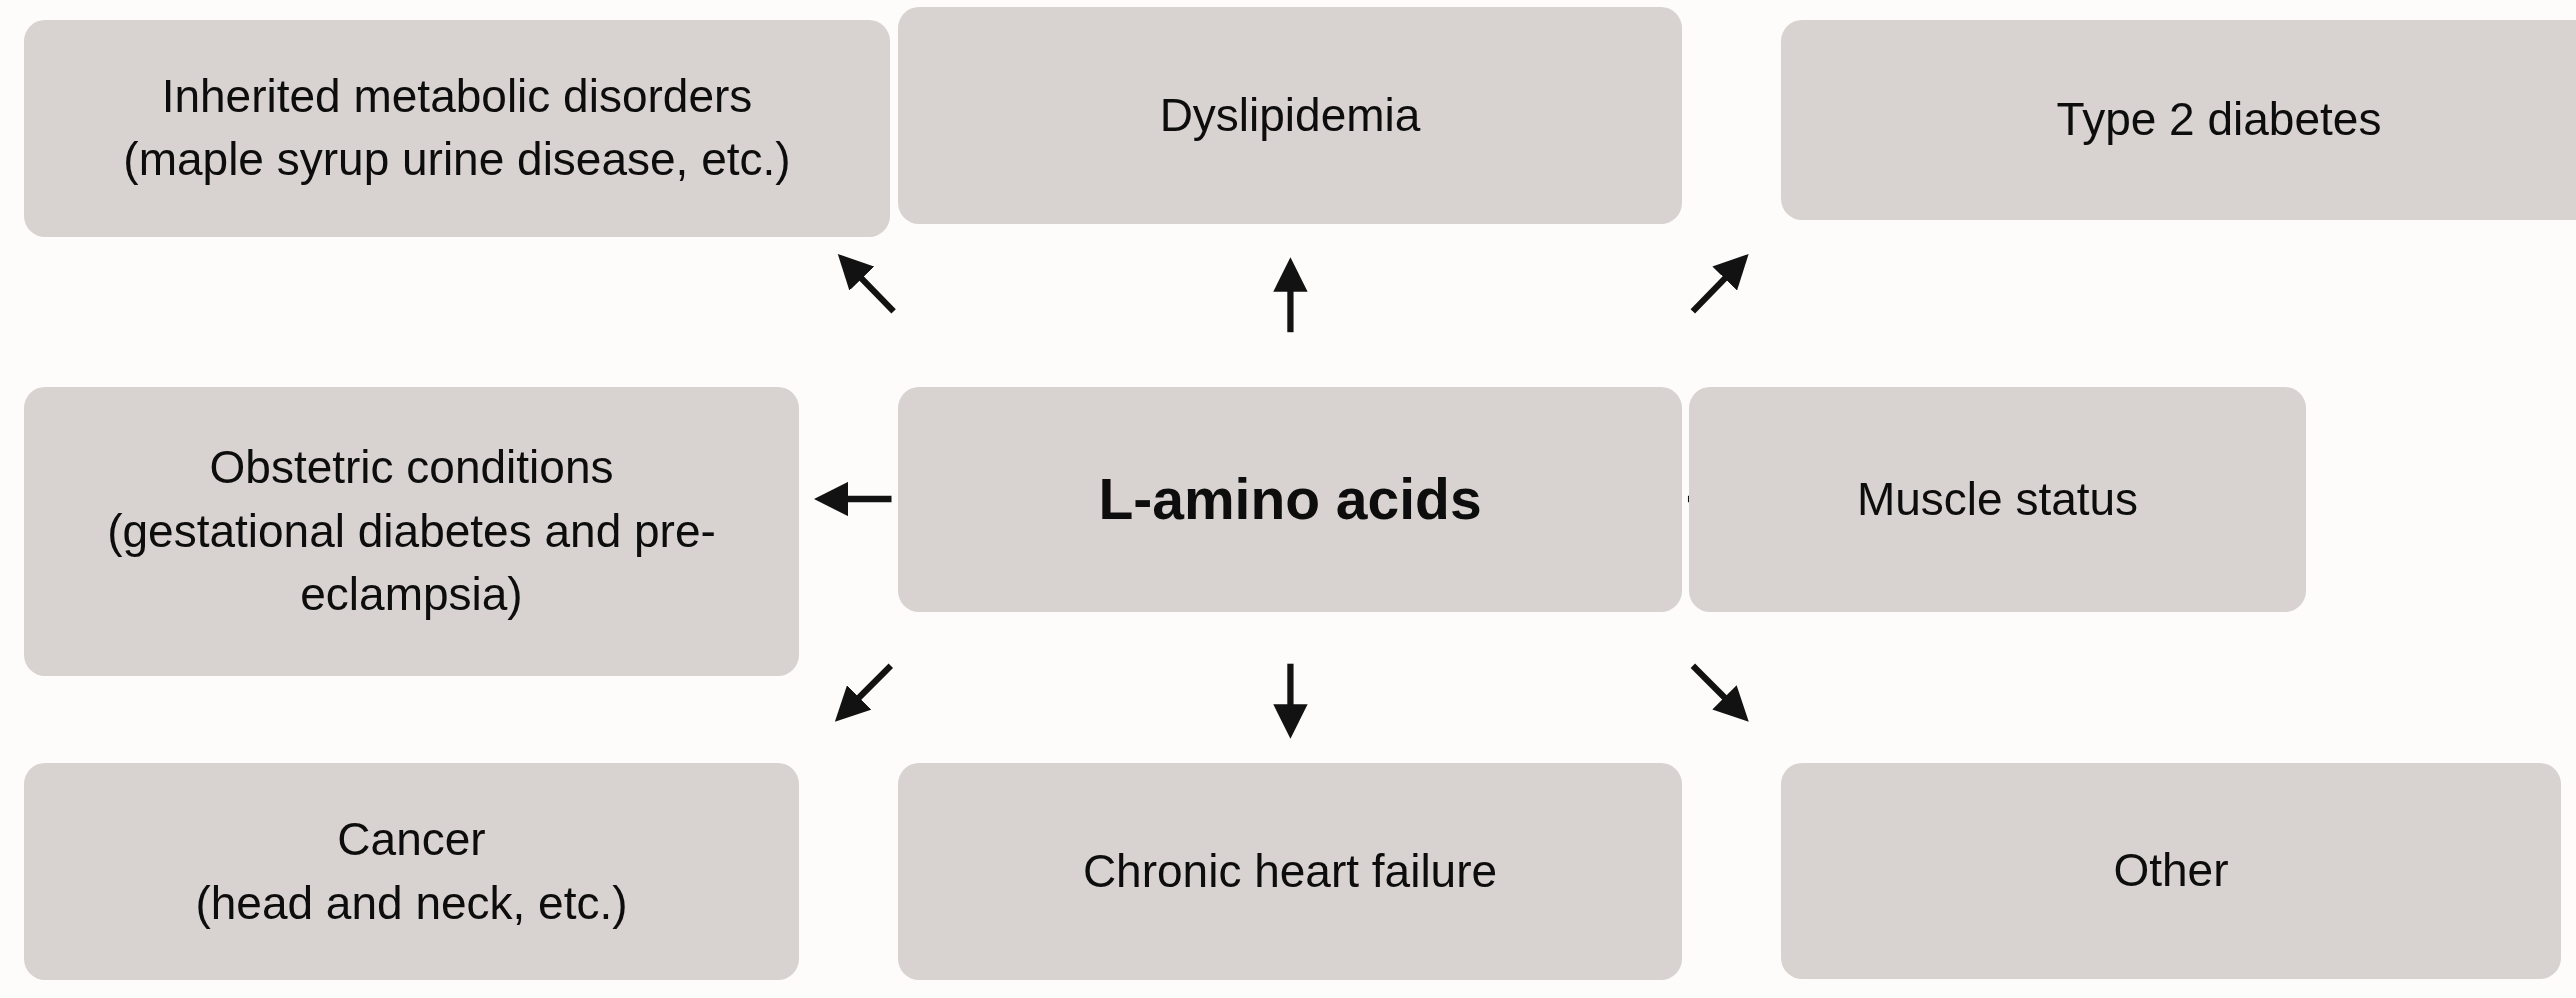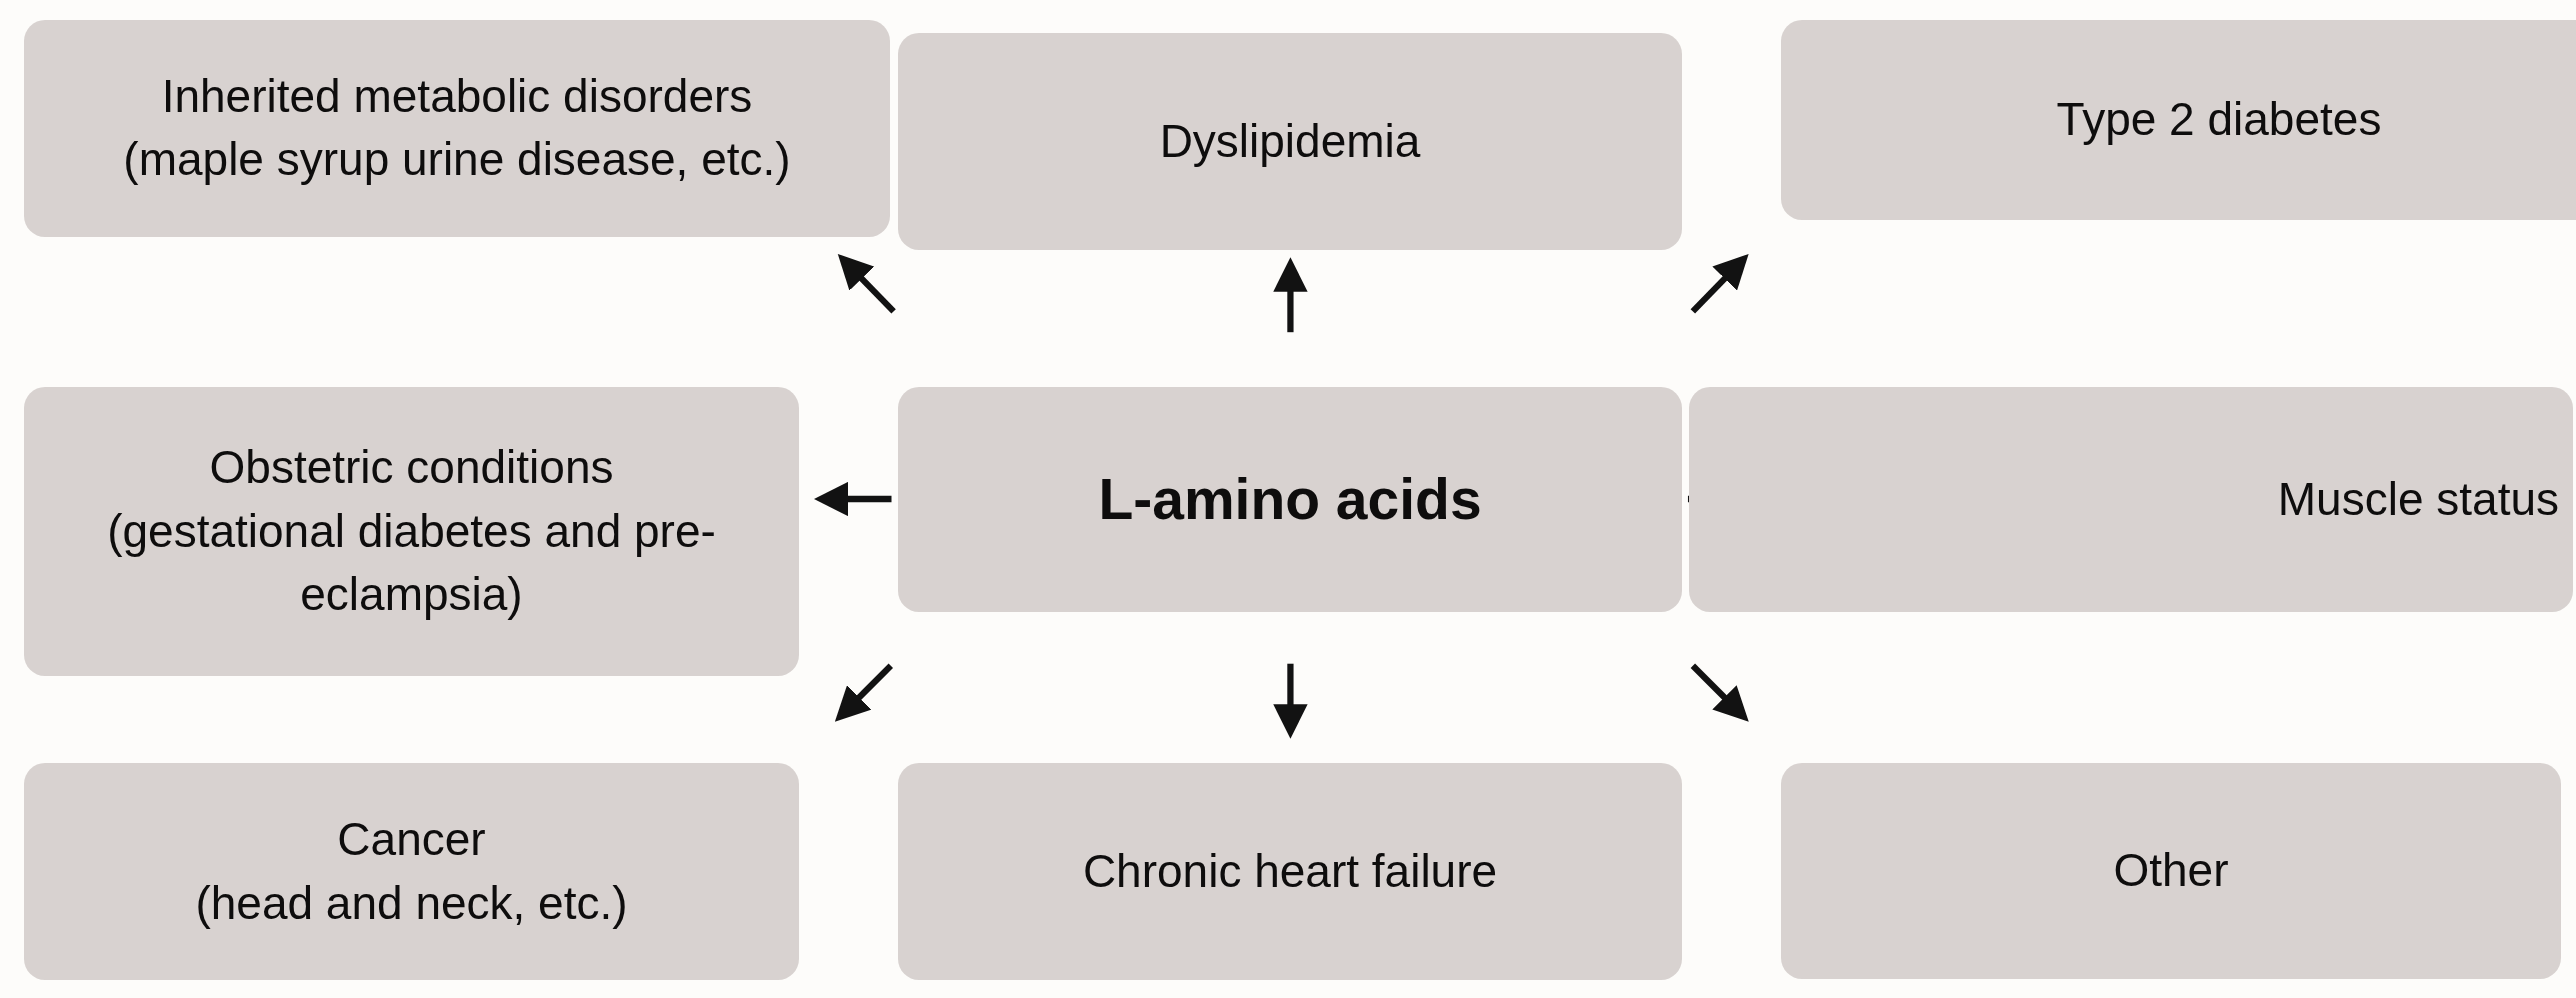--- a/index.html
+++ b/index.html
@@ -39,25 +39,25 @@
     font-size: 46px;
     line-height: 1.38;
     white-space: pre-line;
     padding: 0 14px;
   }
   .node.center-node .node-label {
     font-weight: 700;
     font-size: 57px;
   }
   .pos-tl { left: 24px;   top: 19.5px;   width: 866px; height: 217px; }
-  .pos-tc { left: 898px; top: 33px;   width: 784px; height: 217px; border-radius: 21px; }
+  .pos-tc { left: 898px; top: 7px;   width: 784px; height: 217px; border-radius: 21px; }
   .pos-tr { left: 1781px; top: 19.5px;   width: 780px; height: 200px; padding-left: 48px; }
   .pos-ml { left: 24px;   top: 387px;  width: 775px; height: 289px; }
   .pos-mc { left: 898px; top: 387px;  width: 784px; height: 225px; }
-  .pos-mr { left: 1689px; top: 387px;  width: 884px; height: 225px; justify-content: flex-end; }
+  .pos-mr { left: 1689px; top: 387px;  width: 617px; height: 225px; }
   .pos-bl { left: 24px;   top: 763px; width: 775px; height: 217px; }
   .pos-bc { left: 898px; top: 763px; width: 784px; height: 217px; }
   .pos-br { left: 1781px; top: 763px; width: 780px; height: 216px; }
 </style>
 </head>
 <body>
 
 <div class="canvas">
 
   <svg class="arrow-layer" viewBox="0 0 3705 1436" xmlns="http://www.w3.org/2000/svg">

